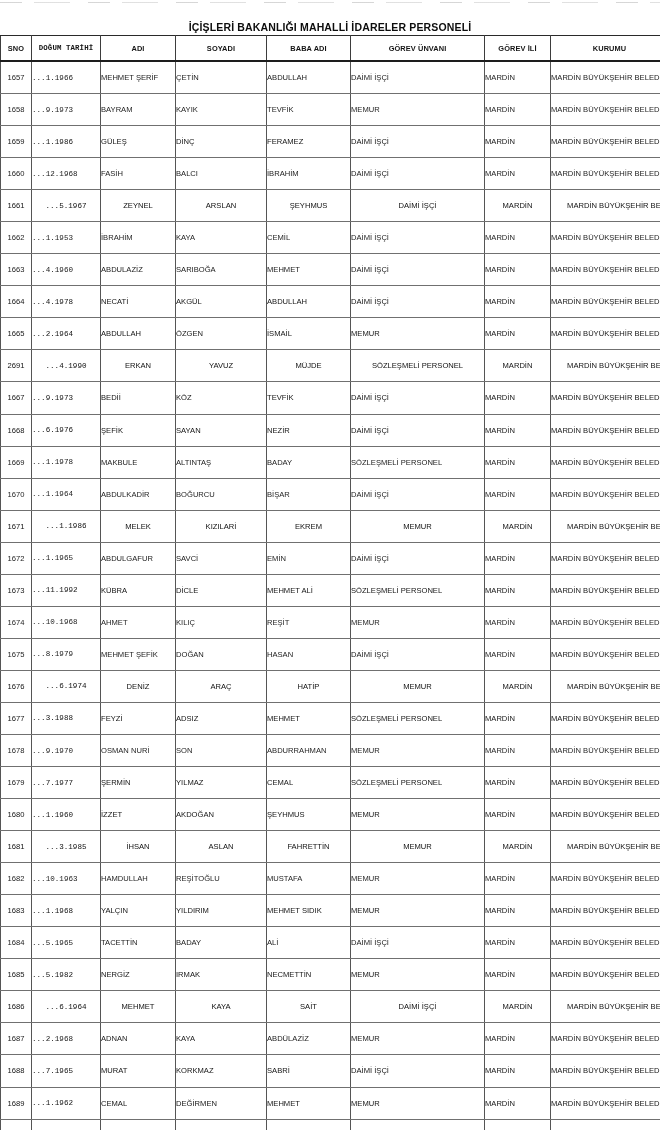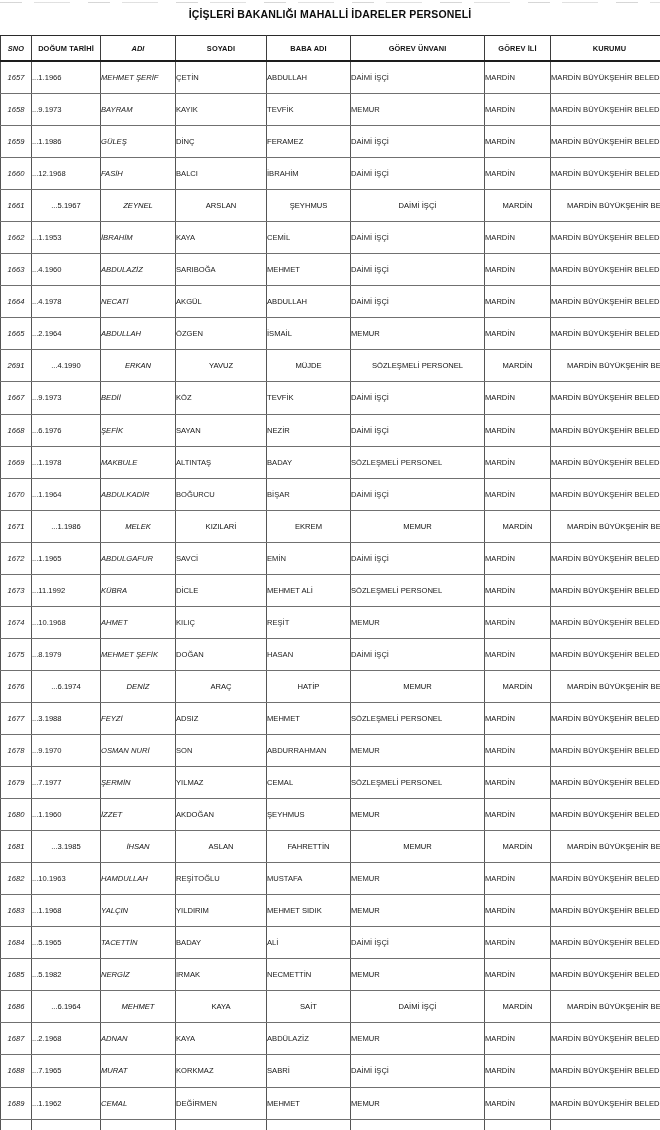--- a/index.html
+++ b/index.html
@@ -37,21 +37,21 @@
       #c9c9c9 0px, #c9c9c9 22px,
       transparent 22px, transparent 34px,
       #d6d6d6 34px, #d6d6d6 70px,
       transparent 70px, transparent 88px
     );
     opacity: .75;
   }
 
   .doc-title {
     position: absolute;
-    top: 8px;
+    top: 21px;
     left: 0;
     width: 660px;
     text-align: center;
     font-size: 10.5px;
     font-weight: bold;
     letter-spacing: .15px;
     color: #0d0d0d;
   }
 
   .table-wrap {
@@ -93,23 +93,23 @@
   table.roster tbody td {
     height: 31.05px;
     vertical-align: middle;
     border-color: #555555;
   }
   table.roster tbody tr td {
     border-top: 1px solid #707070;
     border-bottom: 1px solid #707070;
   }
 
-  .c-sno    { width: 30px;  text-align: center; padding-left: 0; font-style: italic; }
-  .c-dob    { width: 68px;  padding-left: 4px; }
-  .c-ad     { width: 74px;  padding-left: 5px; font-style: italic; }
+  .c-sno    { width: 30px;  text-align: center; padding-left: 0; }
+  .c-dob    { width: 68px;  padding-left: 4px; font-family: Liberation Mono, monospace; }
+  .c-ad     { width: 74px;  padding-left: 5px; }
   .c-soyad  { width: 90px;  padding-left: 5px; }
   .c-baba   { width: 83px;  padding-left: 5px; }
   .c-unvan  { width: 133px; padding-left: 5px; }
   .c-il     { width: 65px;  padding-left: 5px; }
   .c-kurum  { width: 117px; padding-left: 5px; }
 
   
   .c-kurum .kurum-text {
     display: block;
     width: 160px;

